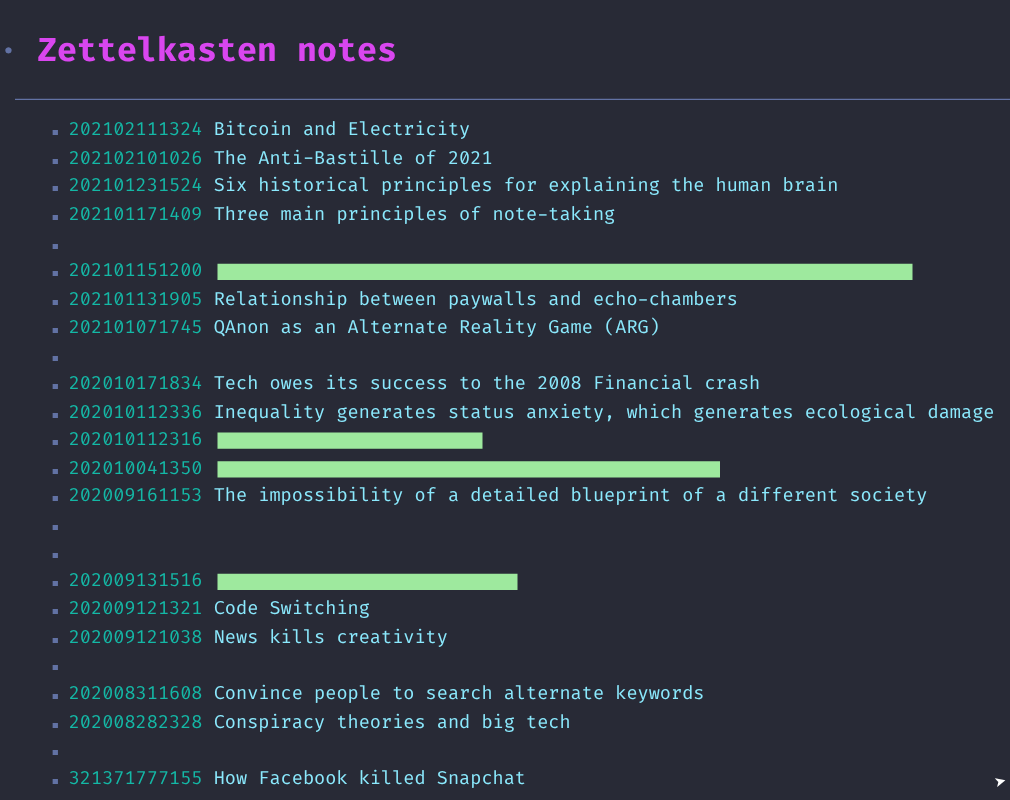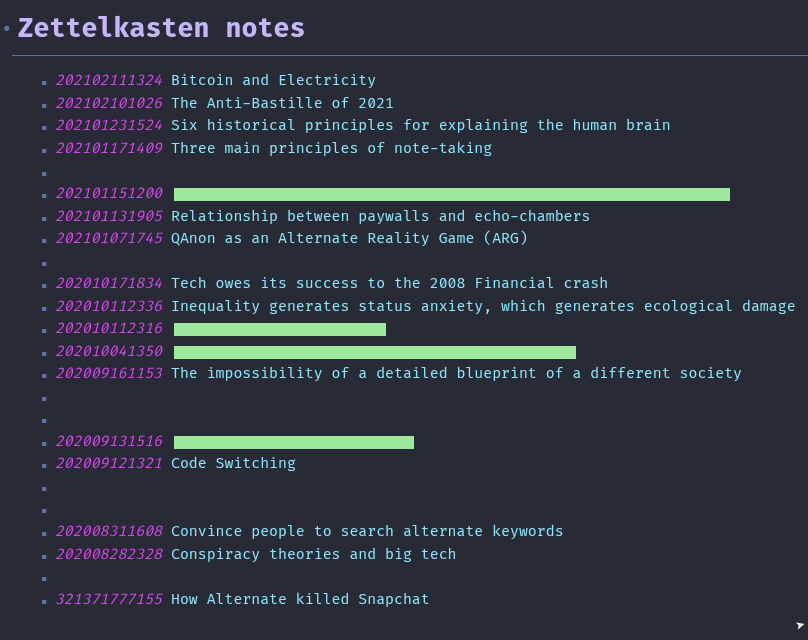--- a/index.html
+++ b/index.html
@@ -23,24 +23,24 @@
     align-items: center;
     padding-left: 0;
   }
   .heading-marker {
     color: #6272a4;
     font-size: 22px;
     font-weight: 700;
     padding: 0 4px 0 0;
   }
   h1 {
-    margin: 0;
+    margin: 12px;
     font-size: 26px;
     font-weight: 700;
-    color: #c4b5fd;
+    color: #d946ef;
   }
   .rule {
     border-top: 1.5px solid #6272a4;
     margin: 6px 0 14px 12px;
   }
   ul.notes {
     list-style: none;
     margin: 0;
     padding: 0 0 0 40px;
   }
@@ -53,22 +53,21 @@
   .bullet {
     color: #6272a4;
     font-weight: 700;
     flex: 0 0 auto;
   }
   .link {
     color: #8be9fd;
     white-space: nowrap;
   }
   .note-id {
-    color: #d946ef;
-    font-style: italic;
+    color: #14b8a6;
   }
   .redact {
     display: inline-block;
     height: 13px;
     background: #9ee99e;
     vertical-align: middle;
     margin-left: 3px;
     margin-top: 1px;
   }
   .cursor {
@@ -154,35 +153,36 @@
       <li>
         <span class="bullet">▪</span>
         <span class="link"><span class="note-id">202009131516</span> <span class="redact" style="width: 240px;"></span></span>
       </li>
       <li>
         <span class="bullet">▪</span>
         <span class="link"><span class="note-id">202009121321</span> <span>Code Switching</span></span>
       </li>
       <li>
         <span class="bullet">▪</span>
+        <span class="link"><span class="note-id">202009121038</span> <span>News kills creativity</span></span>
       </li>
       <li>
         <span class="bullet">▪</span>
       </li>
       <li>
         <span class="bullet">▪</span>
         <span class="link"><span class="note-id">202008311608</span> <span>Convince people to search alternate keywords</span></span>
       </li>
       <li>
         <span class="bullet">▪</span>
         <span class="link"><span class="note-id">202008282328</span> <span>Conspiracy theories and big tech</span></span>
       </li>
       <li>
         <span class="bullet">▪</span>
       </li>
       <li>
         <span class="bullet">▪</span>
-        <span class="link"><span class="note-id">321371777155</span> <span>How Alternate killed Snapchat</span></span>
+        <span class="link"><span class="note-id">321371777155</span> <span>How Facebook killed Snapchat</span></span>
       </li>
     </ul>
 
   <span class="cursor">➤</span>
 </div>
 
 </body></html>

